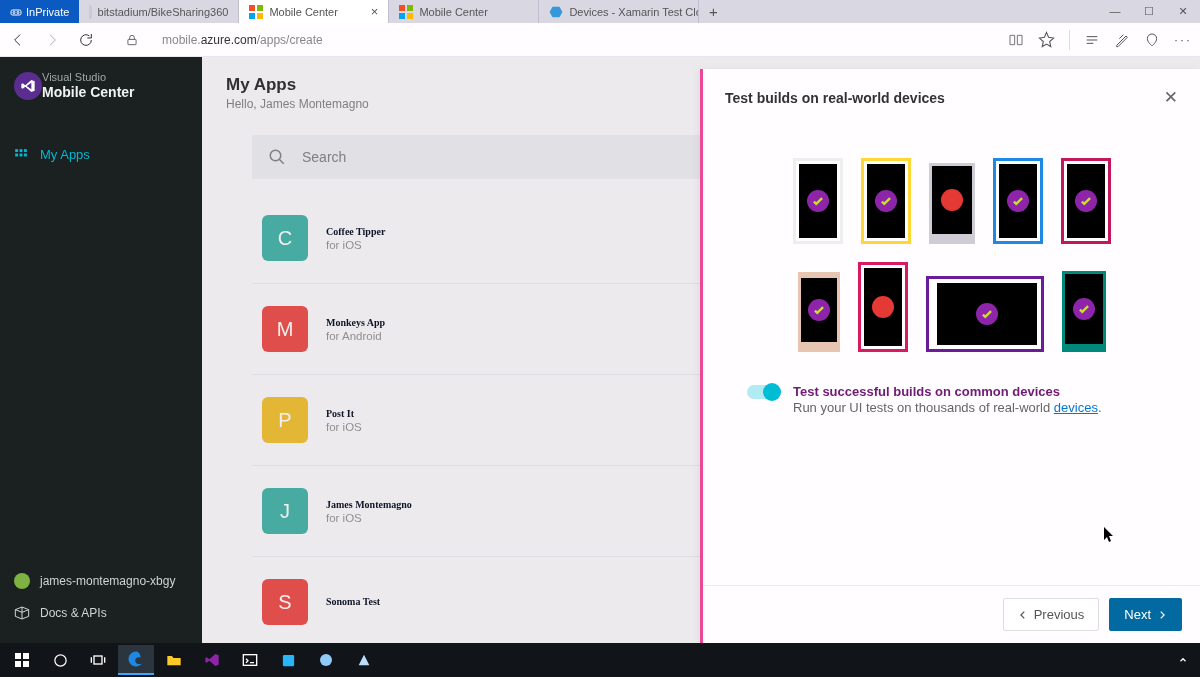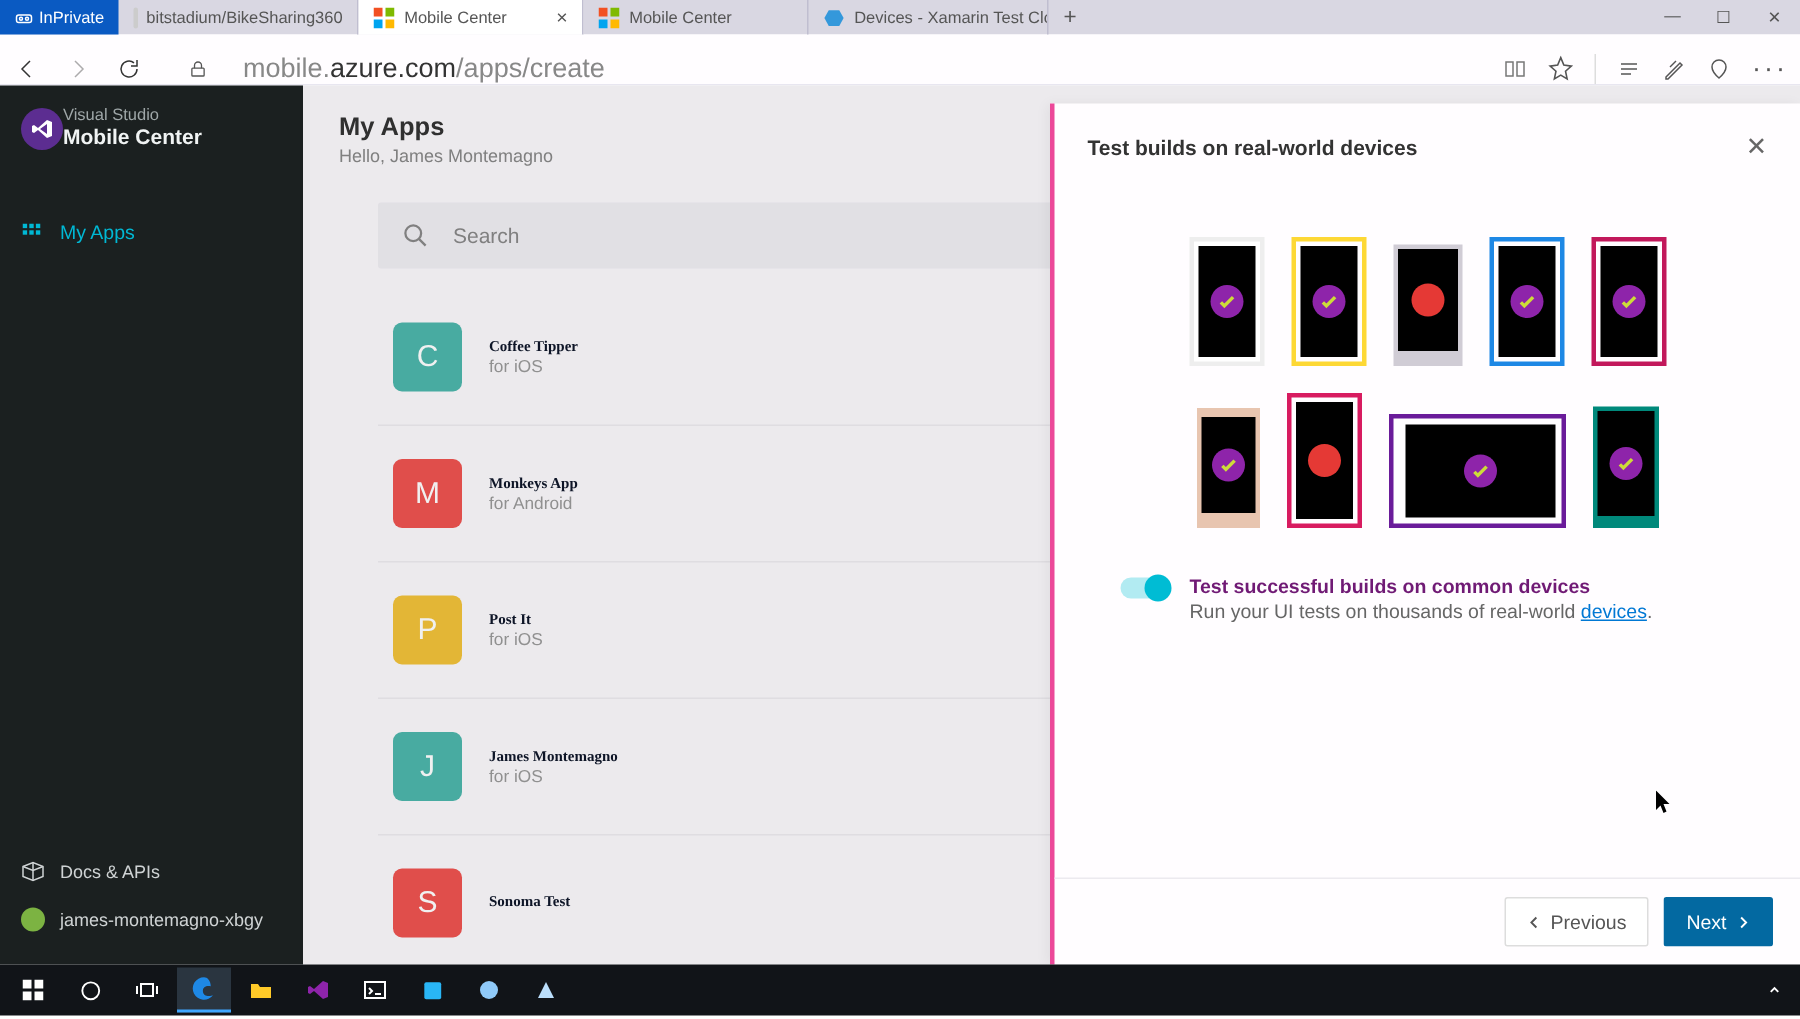--- a/index.html
+++ b/index.html
@@ -9,21 +9,21 @@
   .browser-tabs { height: 23px; background: #d9d7e2; display: flex; align-items: center; font-size: 11px; color: #555; }
   .inprivate { background: #0a5ac2; color: #fff; padding: 0 10px; height: 100%; display: flex; align-items: center; gap: 4px; }
   .tab { height: 100%; display: flex; align-items: center; padding: 0 10px; gap: 6px; border-right: 1px solid #c0bed0; min-width: 150px; max-width: 160px; white-space: nowrap; overflow: hidden; }
   .tab.active { background: #fff; }
   .tab .favicon { width: 14px; height: 14px; display: inline-block; }
   .tab .close { margin-left: auto; font-size: 13px; color: #555; }
   .newtab { width: 28px; display: flex; align-items: center; justify-content: center; font-size: 15px; color: #555; }
   .winctrl { margin-left: auto; display: flex; }
   .winctrl span { width: 34px; text-align: center; font-size: 11px; color: #555; }
 
-  .addr-bar { height: 34px; background: #fffdff; display: flex; align-items: flex-end; padding: 0 8px; gap: 14px; border-bottom: 1px solid #e8e6f0; font-size: 18px; color: #555;}
+  .addr-bar { height: 34px; background: #fffdff; display: flex; align-items: center; padding: 0 8px; gap: 14px; border-bottom: 1px solid #e8e6f0; font-size: 12px; color: #555;}
   .addr-bar .icon-btn { width: 20px; height: 20px; display: flex; align-items: center; justify-content: center; color: #555; }
   .addr-bar .lock { margin-left: 12px; }
   .addr-bar .url { color: #888; margin-left: 6px; flex: 1; }
   .addr-bar .url .dom { color: #333; }
   .addr-bar .right-icons { display: flex; gap: 14px; align-items: center; color: #555;}
   .addr-bar .sep { width:1px; height:20px; background:#ddd; }
 
   
   .app { display: flex; height: calc(100% - 25px - 34px - 34px); position: relative; }
   .sidebar { width: 202px; background: #1b2020; color: #cfd3d4; display: flex; flex-direction: column; }
@@ -226,33 +226,33 @@
               <rect x="2" y="9.5" width="5" height="5"></rect>
               <rect x="9.5" y="9.5" width="5" height="5"></rect>
               <rect x="17" y="9.5" width="5" height="5"></rect>
             </svg>
         </span>
         <span>My Apps</span>
       </div>
     </div>
     <div class="sidebar-bottom">
       <div class="sb-row">
+        <span class="avatar-dot"></span>
+        <span>james-montemagno-xbgy</span>
+      </div>
+      <div class="sb-row">
         <span>
           <svg width="16" height="16" viewBox="0 0 24 24" fill="none" stroke="#cfd3d4" stroke-width="1.5">
               <path d="M2 7 L12 3 L22 7 L22 17 L12 21 L2 17 Z"></path>
               <path d="M12 3 V21"></path>
               <path d="M2 7 L12 11 L22 7"></path>
             </svg>
         </span>
         <span>Docs &amp; APIs</span>
       </div>
-      <div class="sb-row">
-        <span class="avatar-dot"></span>
-        <span>james-montemagno-xbgy</span>
-      </div>
     </div>
   </div>
 
   <div class="main">
     <div class="main-header">
       <h1>My Apps</h1>
       <p>Hello, James Montemagno</p>
     </div>
     <div class="search-wrap">
       <span>

